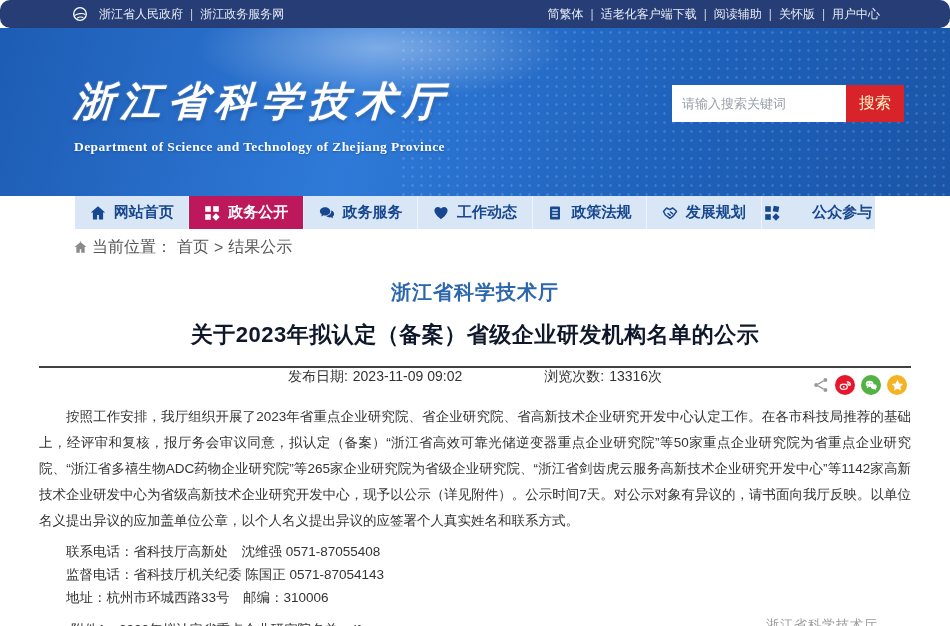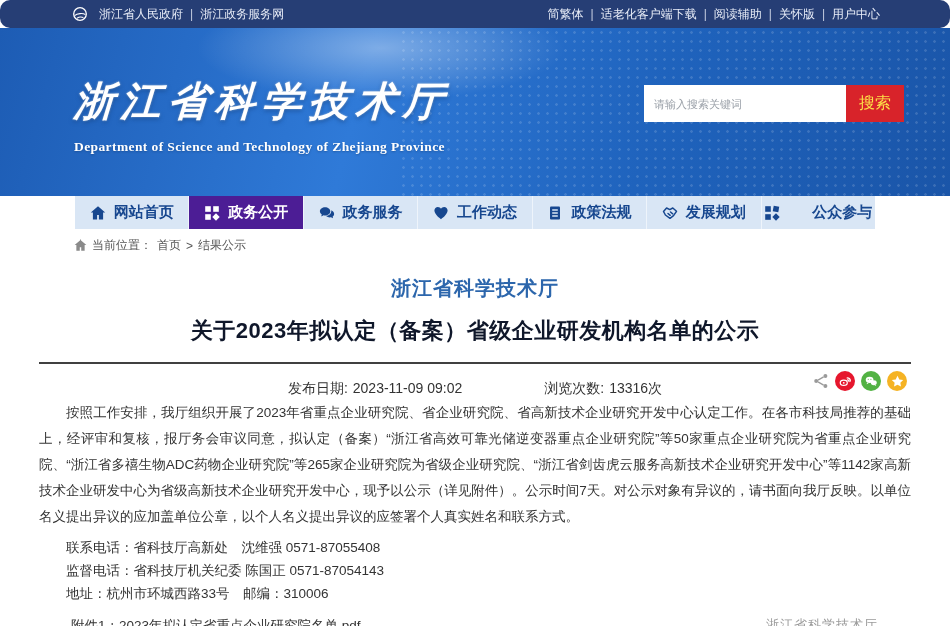--- a/index.html
+++ b/index.html
@@ -19,43 +19,43 @@
   .banner::before { content:""; position:absolute; left:18%; top:-40px; width:420px; height:120px;
     background:radial-gradient(ellipse at center, rgba(255,255,255,.38), rgba(255,255,255,0) 62%); }
   .banner-dots { position:absolute; right:0; top:0; width:58%; height:100%;
     background-image:radial-gradient(rgba(255,255,255,.5) 1px, transparent 1.6px);
     background-size:9px 9px; opacity:.28; }
   .logo-block { position:absolute; left:74px; top:46px; }
   .logo-cn { color:#fff; font-size:40px; font-weight:bold; font-style:italic; letter-spacing:7px;
     text-shadow:0 2px 4px rgba(16,60,120,.55), 0 0 2px rgba(255,255,255,.7); transform:skewX(-3deg); }
   .logo-en { margin-top:10px; color:#fff; font-family:"Liberation Serif","DejaVu Serif",serif; font-weight:bold; font-size:13.5px; letter-spacing:.4px; text-shadow:0 1px 2px rgba(16,60,120,.5); }
   .search { position:absolute; right:46px; top:57px; display:flex; }
-  .search input { width:202px; height:37px; border:none; outline:none; padding:0 10px; font-size:11px; color:#333; background:#fff; }
+  .search input { width:174px; height:37px; border:none; outline:none; padding:0 10px; font-size:13px; color:#333; background:#fff; }
   .search input::placeholder { color:#9aa0a8; }
-  .search button { width:58px; height:37px; border:none; background:#d8232a; color:#fde047; font-size:16px; cursor:pointer; }
+  .search button { width:58px; height:37px; border:none; background:#d8232a; color:#fef9c3; font-size:16px; cursor:pointer; }
 
   
   .nav { height:33px; background:#fff; }
   .nav-inner { width:800px; margin:0 auto; height:33px; display:flex; background:#d9e6f5; }
   .nav-item { flex:1; display:flex; align-items:center; justify-content:center; gap:8px; height:33px;
     color:#17478f; font-size:15px; font-weight:bold; cursor:pointer; border-right:1px solid #eef4fb;text-align:right; }
   .nav-item:last-child { border-right:none;gap:32px; }
   .nav-item .nav-icon { display:inline-flex; }
-  .nav-item.active { background:#4c1d95; color:#fff; border-top:4px solid #d4121c; margin-top:-4px; height:37px; }
-
-  
-  .breadcrumb { display:flex; align-items:center; gap:5px; padding:8px 0 7px 74px; font-size:12px; color:#555; background:#fff; }
+  .nav-item.active { background:#be185d; color:#fff; border-top:4px solid #d4121c; margin-top:-4px; height:37px; }
+
+  
+  .breadcrumb { display:flex; align-items:center; gap:5px; padding:8px 0 7px 74px; font-size:16px; color:#555; background:#fff; }
   .breadcrumb a { color:#555; text-decoration:none; }
 
   
   .content { position:relative; width:872px; margin:0 auto; padding-top:14px; }
   .art-title1 { text-align:center; color:#2c66ac; font-size:20px; font-weight:bold; letter-spacing:1px; }
   .art-title2 { text-align:center; color:#0f172a; font-size:22px; font-weight:bold; letter-spacing:.5px; margin-top:14px; }
   .divider { border-top:2px solid #404040; margin-top:16px; }
-  .meta { position:relative; height:34px; display:flex; align-items:flex-end; justify-content:center; gap:82px; font-size:14px; color:#333; }
+  .meta { position:relative; height:34px; display:flex; align-items:flex-start; justify-content:center; gap:82px; font-size:14px; color:#333; }
   .meta .m-pair { display:flex; gap:5px; }
   .share { position:absolute; right:4px; top:7px; display:flex; align-items:center; gap:6px; }
   .share .dot { width:20px; height:20px; border-radius:50%; display:inline-flex; align-items:center; justify-content:center; cursor:pointer; }
   .dot.weibo { background:#e6162d; } .dot.wechat { background:#52b243; } .dot.qzone { background:#f5b324; }
   .para { margin-top:2px; font-size:13.5px; color:#333; line-height:26px; text-align:justify; text-indent:2em; }
   .contact-line { font-size:13.5px; color:#333; line-height:23px; padding-left:2em; }
   .contacts { margin-top:6px; }
   .attachments { margin-top:9px; }
   .attachment { display:flex; align-items:center; gap:3px; line-height:23px; padding-left:2em; }
   .attachment a { font-size:13.5px; color:#333; text-decoration:none; cursor:pointer; }

